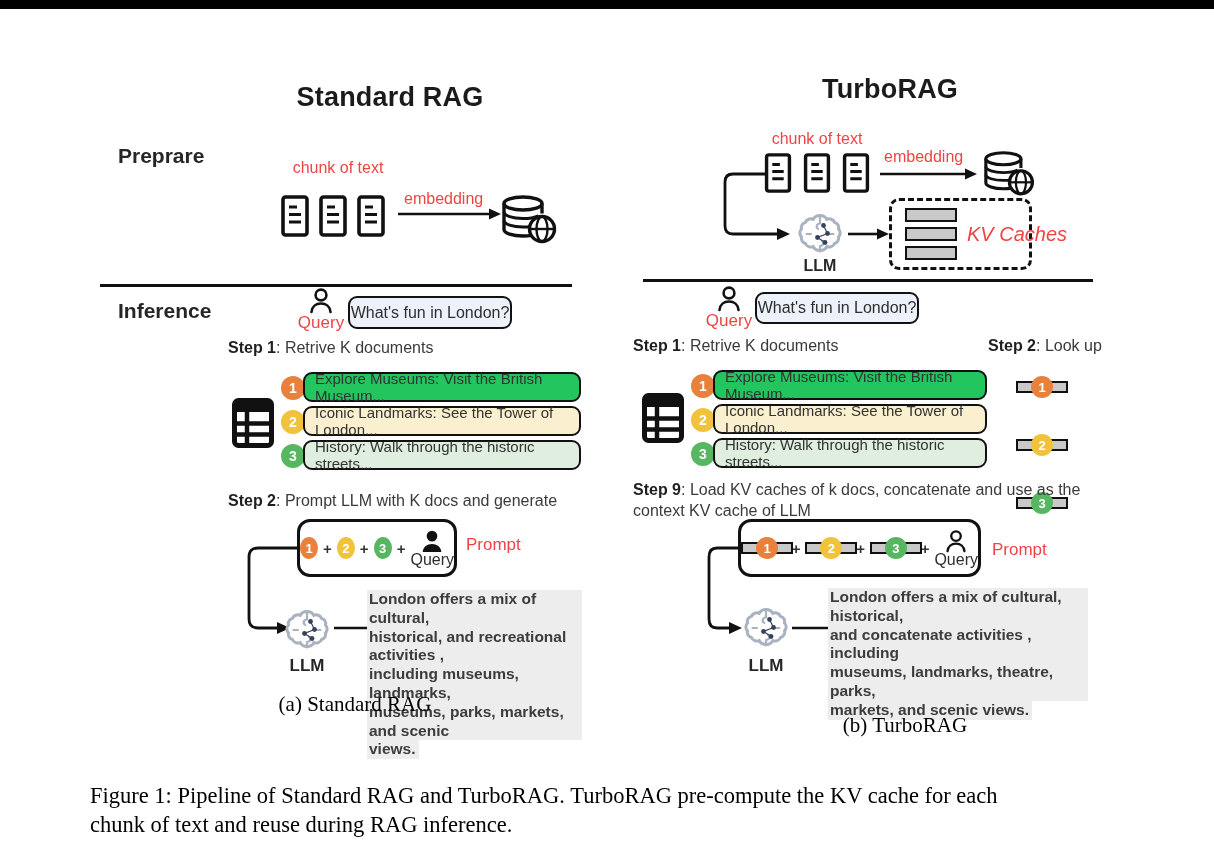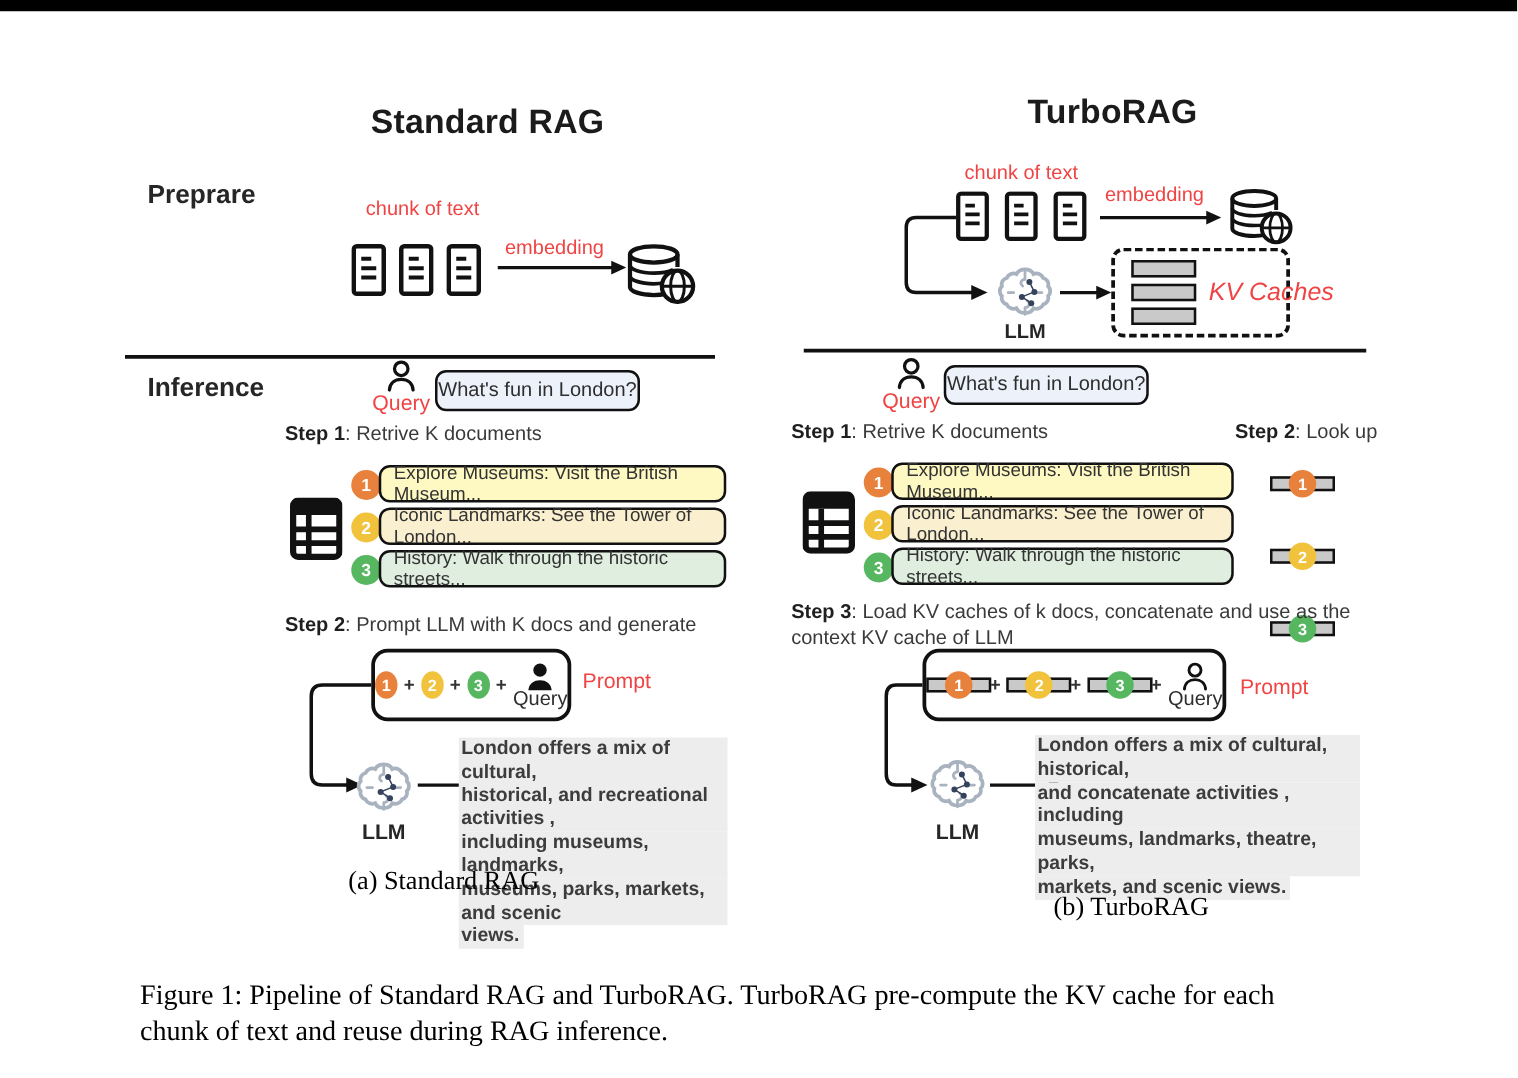--- a/index.html
+++ b/index.html
@@ -13,21 +13,21 @@
   .small-label{font-size:16px;color:#ef4444;}
   .step{font-size:16px;color:#3a3a3a;}
   .step b{color:#1f1f1f;}
   .topbar{background:#000;}
   .divider{background:#111;height:3px;}
   .bubble{border:2.5px solid #111;border-radius:9px;background:#EDF1FA;
           display:flex;align-items:center;justify-content:center;
           font-size:16px;color:#2e2e2e;box-sizing:border-box;}
   .card{height:30px;border:2.5px solid #111;border-radius:9px;display:flex;align-items:center;
         padding:0 10px;font-size:15px;color:#333;box-sizing:border-box;}
-  .bg1{background:#fef9c3;} .bg2{background:#FAF0CF;} .bg3{background:#DFEEDE;}
+  .bg1{background:#22c55e;} .bg2{background:#FAF0CF;} .bg3{background:#DFEEDE;}
   .circle{border-radius:50%;color:#fff;font-weight:bold;display:flex;align-items:center;
           justify-content:center;box-sizing:border-box;}
   .c1{background:#E8813B;} .c2{background:#F1C23C;} .c3{background:#57B660;}
   .num24{width:24px;height:24px;font-size:14px;}
   .num22{width:22px;height:22px;font-size:13px;}
   .promptbox{border:3px solid #111;border-radius:13px;background:#fff;display:flex;
              align-items:center;justify-content:center;gap:4px;box-sizing:border-box;}
   .plus{font-size:15px;font-weight:bold;color:#333;margin:0 1px;}
   .querycol{display:flex;flex-direction:column;align-items:center;line-height:1;}
   .querycol .qlbl{font-size:16px;color:#2e2e2e;margin-top:-1px;}
@@ -258,21 +258,21 @@
     </div>
   <div class="abs kvunit" style="left:1016px;top:409px;">
       <span class="bar"></span>
       <span class="circle c2 num22">2</span>
     </div>
   <div class="abs kvunit" style="left:1016px;top:443px;">
       <span class="bar"></span>
       <span class="circle c3 num22">3</span>
     </div>
 
-  <div class="abs step" style="left:633px;top:479px;width:472px;line-height:21px;"><b>Step 3</b><span>: Load KV caches of k docs, concatenate and use as the context KV cache of LLM</span></div>
+  <div class="abs step" style="left:633px;top:479px;width:472px;line-height:21px;"><b>Step 9</b><span>: Load KV caches of k docs, concatenate and use as the context KV cache of LLM</span></div>
 
   <div class="abs promptbox" style="left:738px;top:519px;width:243px;height:58px;">
     <span class="kvunit">
         <span class="bar"></span>
         <span class="circle c1 num22">1</span>
       </span>
     <span class="plus">+</span>
     <span class="kvunit">
         <span class="bar"></span>
         <span class="circle c2 num22">2</span>
@@ -317,18 +317,18 @@
   <div class="abs answer" style="left:828px;top:588px;width:260px;">
     <div><span class="hl">London offers a mix of cultural, historical,</span></div>
     <div><span class="hl">and concatenate activities , including</span></div>
     <div><span class="hl">museums, landmarks, theatre, parks,</span></div>
     <div><span class="hl">markets, and scenic views.</span></div>
   </div>
 
   <div class="abs caption center nowrap" style="left:250px;top:692px;width:210px;text-align:center;">(a) Standard RAG</div>
   <div class="abs caption center nowrap" style="left:800px;top:713px;width:210px;">(b) TurboRAG</div>
 
-  <div class="abs figcap" style="left:90px;top:781px;width:1060px;margin-left:22px;">
+  <div class="abs figcap" style="left:90px;top:781px;width:1060px;">
     <div>Figure 1: Pipeline of Standard RAG and TurboRAG. TurboRAG pre-compute the KV cache for each</div>
     <div>chunk of text and reuse during RAG inference.</div>
   </div>
 
 </div>
 
 </body></html>

